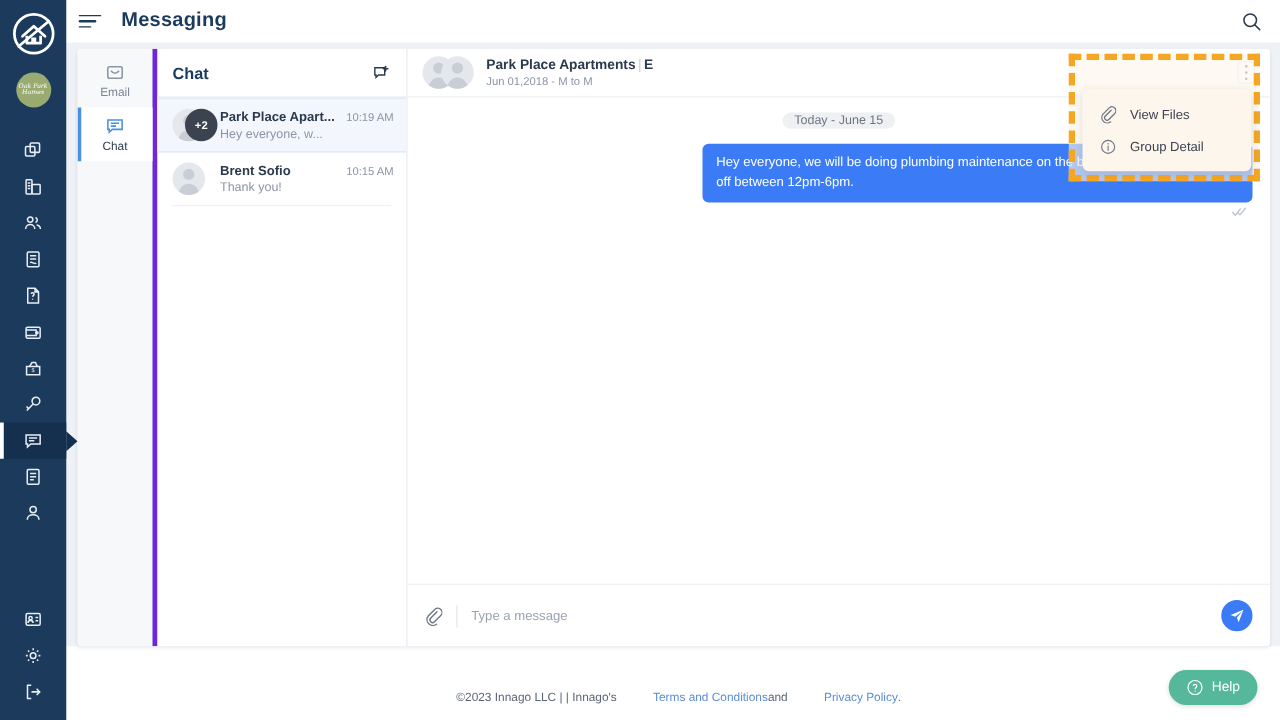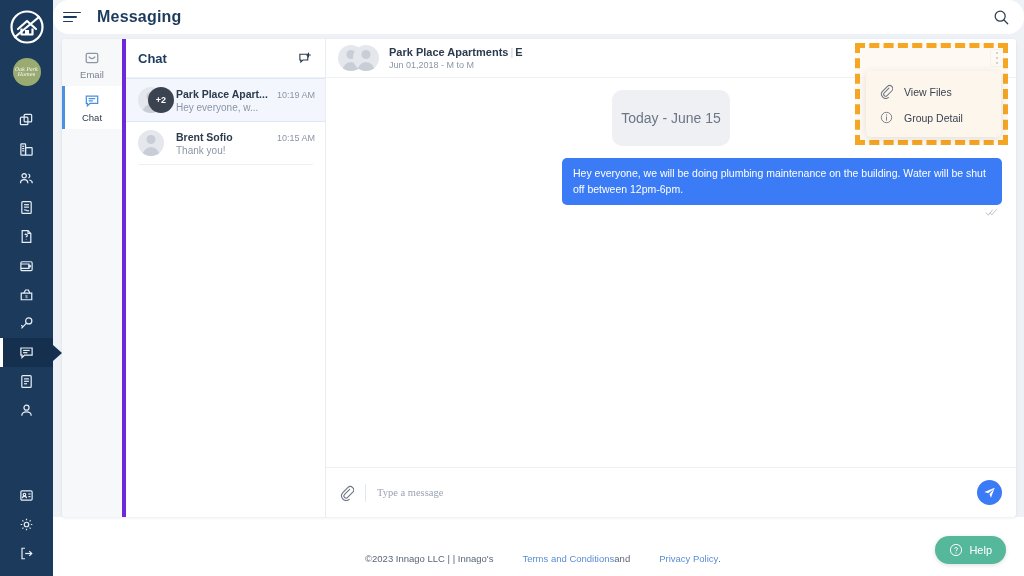--- a/index.html
+++ b/index.html
@@ -38,21 +38,21 @@
   }
   .rail-item.active::before {
     content: ""; position: absolute; left: 0; top: 0; width: 3px; height: 29px; background: #ffffff;
   }
   .rail-bottom { position: absolute; bottom: 8px; width: 100%; display: flex; flex-direction: column; align-items: center; }
   .rail-bottom .rail-item { height: 29px; }
 
   
   .topbar {
     position: absolute; left: 53px; top: 0; width: 971px; height: 34px;
-    background: #ffffff; display: flex; align-items: center; z-index: 30; border-radius: 16px;
+    background: #ffffff; display: flex; align-items: center; z-index: 30;
   }
   .hamburger { width: 20px; margin-left: 10px; display: flex; flex-direction: column; gap: 3px; cursor: pointer; }
   .hamburger i { display:block; height: 1.6px; background: #1b3a5c; border-radius: 1px; }
   .hamburger i:nth-child(1){ width: 18px; }
   .hamburger i:nth-child(2){ width: 14px; }
   .hamburger i:nth-child(3){ width: 10px; }
   .page-title {
     margin-left: 14px; font-size: 16px; font-weight: bold; color: #1b3a5c; letter-spacing: .2px;
   }
   .topbar-search { margin-left: auto; margin-right: 14px; cursor: pointer; display:flex; }
@@ -118,34 +118,34 @@
   .conv-avs .avatar-c { position: absolute; top: 0; }
   .conv-avs .a1 { left: 0; } .conv-avs .a2 { left: 15px; }
   .conv-title { font-size: 11px; font-weight: bold; color: #2b3a4d; }
   .conv-title .bar { color: #c6ccd6; font-weight: normal; padding: 0 2px; }
   .conv-sub { font-size: 9px; color: #8b95a6; margin-top: 2px; }
   .conv-kebab { margin-left: auto; width: 14px; height: 18px; display: flex; flex-direction: column; align-items: center; justify-content: center; gap: 2.5px; cursor: pointer; border:1px solid #e6e9ef; border-radius:3px; background:#fff; }
   .conv-kebab i { width: 2.6px; height: 2.6px; border-radius: 50%; background: #6d7685; display:block; }
 
   .conv-body { flex: 1; padding: 12px 14px; overflow: hidden; position: relative; }
   .day-sep { display: flex; justify-content: center; }
-  .day-pill { background: #eef0f4; color: #6d7685; font-size: 14px; padding: 20px 9px; border-radius: 10px; }
+  .day-pill { background: #eef0f4; color: #6d7685; font-size: 10px; padding: 1px 9px; border-radius: 10px; }
   .msg-out { display: flex; justify-content: flex-end; margin-top: 12px; }
   .bubble {
     background: #3b7cf6; color: #ffffff; font-size: 10.5px; line-height: 1.55;
     padding: 7px 11px; border-radius: 5px; max-width: 440px;
   }
   .ticks { display: flex; justify-content: flex-end; margin-top: 3px; padding-right: 4px; color: #b9c0cb; font-size: 9px; }
 
   .composer { height: 50px; border-top: 1px solid #eef0f4; display: flex; align-items: center; padding: 0 14px; gap: 11px; }
   .clip { cursor: pointer; display:flex; }
   .comp-div { width: 1px; height: 18px; background: #e3e7ee; }
   .composer input {
     flex: 1; border: none; outline: none; font-size: 10.5px; color: #5a6576;
-    font-family: Liberation Serif, serif; background: transparent;
+    font-family: Liberation Sans, sans-serif; background: transparent;
   }
   .composer input::placeholder { color: #9aa3b2; }
   .send-btn { width: 25px; height: 25px; border-radius: 50%; background: #3b7cf6; display: flex; align-items: center; justify-content: center; cursor: pointer; flex:none; }
 
   
   .hl-box {
     position: absolute; left: 855px; top: 43px; width: 153px; height: 102px;
     border: 5px dashed #f5a623; background: rgba(253,246,236,.62); z-index: 60; pointer-events: none;
   }
   .dropdown {

